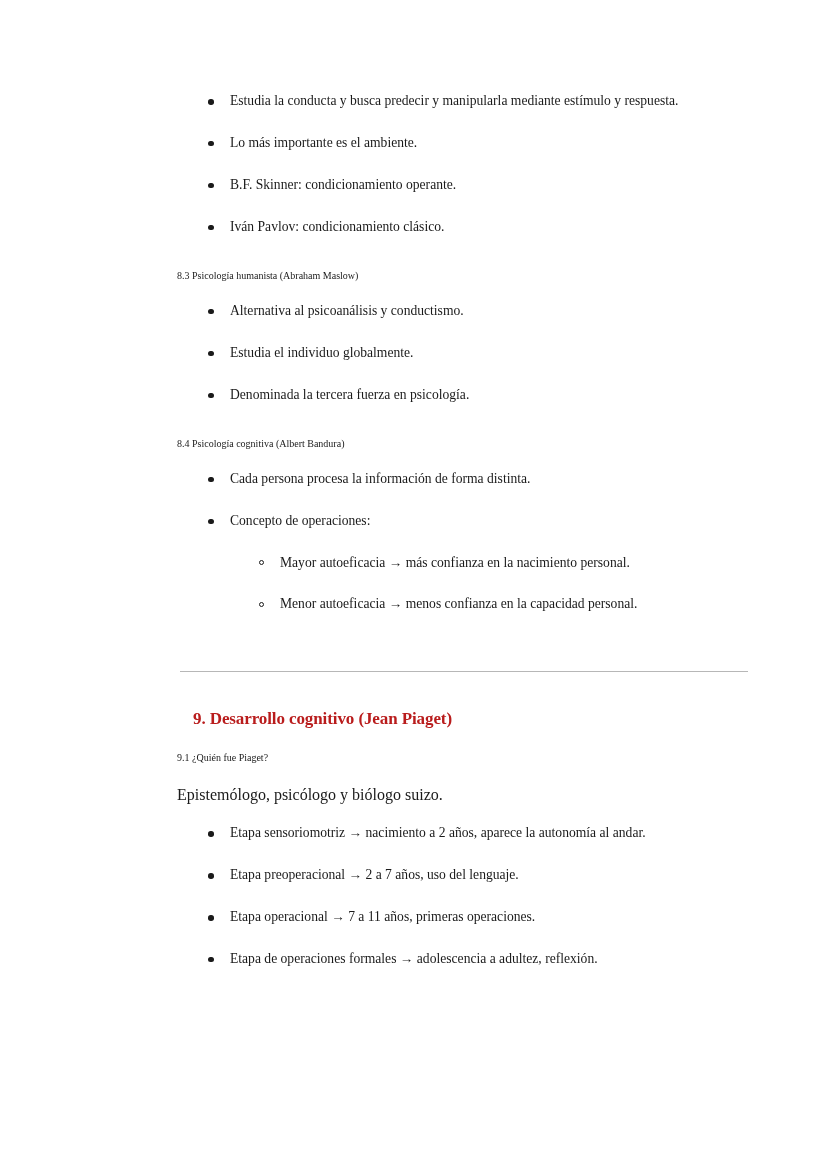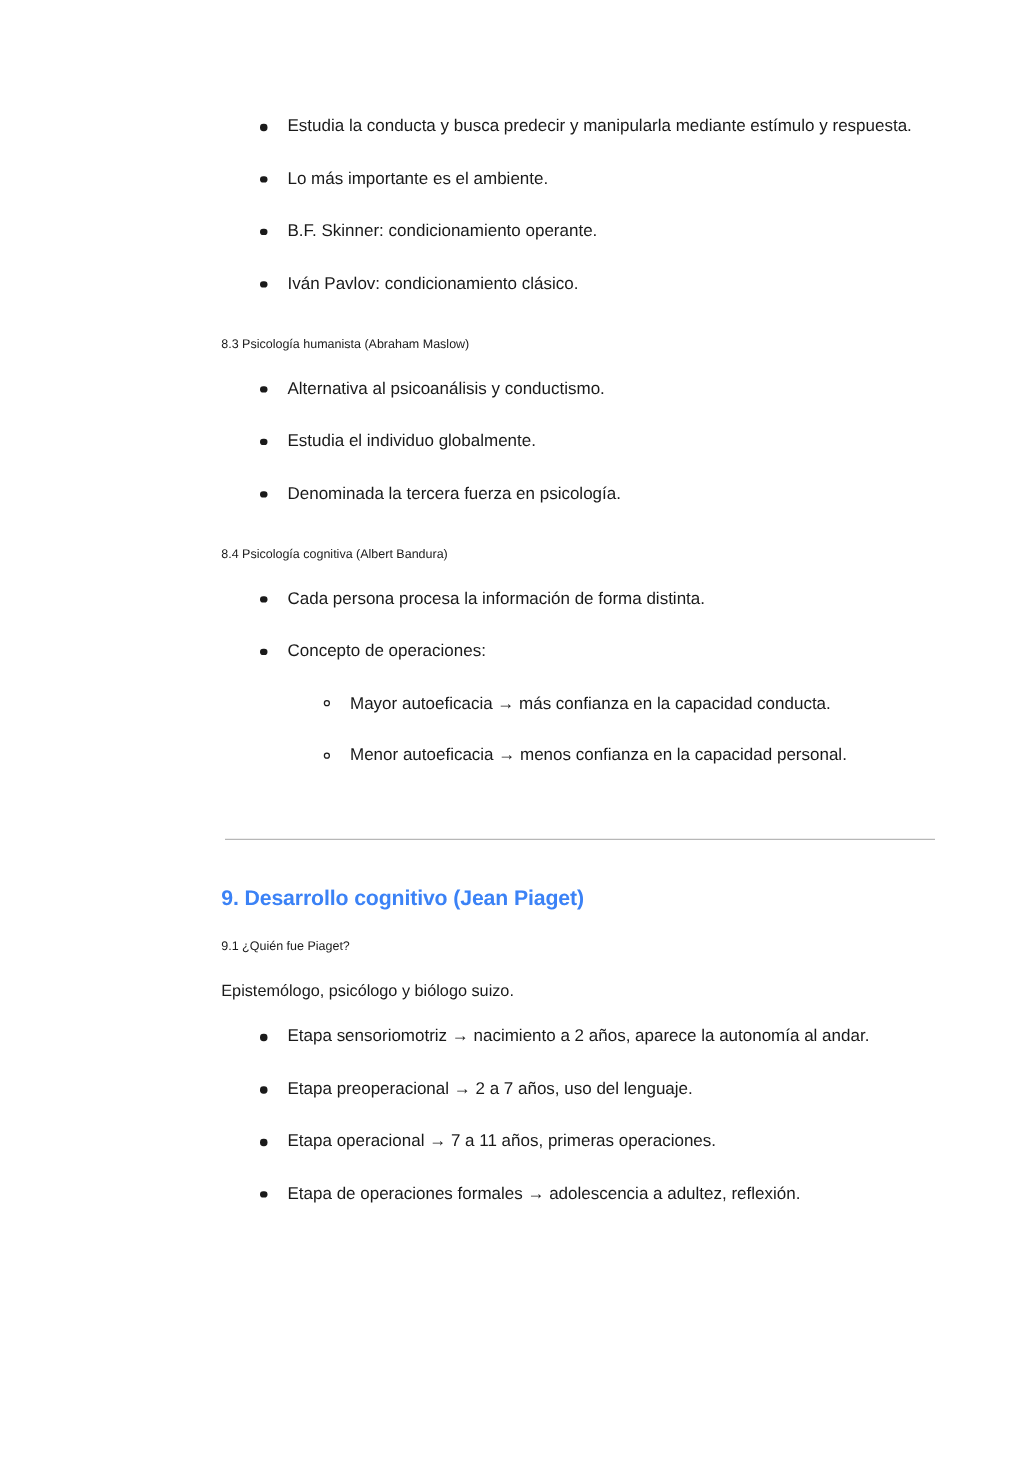--- a/index.html
+++ b/index.html
@@ -7,21 +7,21 @@
     padding: 0;
     background: #ffffff;
   }
   .page {
     position: relative;
     width: 668px;
     height: 1169px;
     background: #ffffff;
     margin: 0 auto;
     overflow: hidden;
-    font-family: Liberation Sans, sans-serif;
+    font-family: Liberation Serif, serif;
     color: #1a1a1a;
     -webkit-font-smoothing: antialiased;
   }
   .content {
     position: absolute;
     left: 97px;
     top: 92px;
     width: 632px;
   }
 
@@ -77,32 +77,32 @@
   }
 
   
   .subheading {
     font-size: 10px;
     line-height: 1.35;
     color: #1a1a1a;
     margin: 0 0 19px 0;
   }
   .bodytext {
-    font-size: 13px;
+    font-size: 16px;
     line-height: 1.35;
     color: #1a1a1a;
     margin: 0 0 19px 0;
   }
 
   
   .section-heading {
     font-size: 17px;
     font-weight: bold;
-    color: #3b82f6;
-    margin: 0 0 22px 0;
+    color: #b91c1c;
+    margin: 0 0 22px 16px;
     letter-spacing: -0.1px;
   }
 
   
   .divider {
     height: 0;
     border: 0;
     border-top: 1.5px solid #b7b7b7;
     width: 625px;
     margin: 0 0 0 3px;
@@ -135,21 +135,21 @@
     </ul>
 
     <div class="block-gap"></div>
 
     <p class="subheading">8.4 Psicología cognitiva (Albert Bandura)</p>
     <ul class="lvl1">
       <li>Cada persona procesa la información de forma distinta.</li>
       <li>Concepto de operaciones:</li>
     </ul>
     <ul class="lvl2">
-      <li>Mayor autoeficacia → más confianza en la capacidad conducta.</li>
+      <li>Mayor autoeficacia → más confianza en la nacimiento personal.</li>
       <li>Menor autoeficacia → menos confianza en la capacidad personal.</li>
     </ul>
 
     <div class="gap-before-divider"></div>
     <hr class="divider">
     <div class="gap-after-divider"></div>
 
     <h2 class="section-heading">9. Desarrollo cognitivo (Jean Piaget)</h2>
     <p class="subheading">9.1 ¿Quién fue Piaget?</p>
     <p class="bodytext">Epistemólogo, psicólogo y biólogo suizo.</p>

